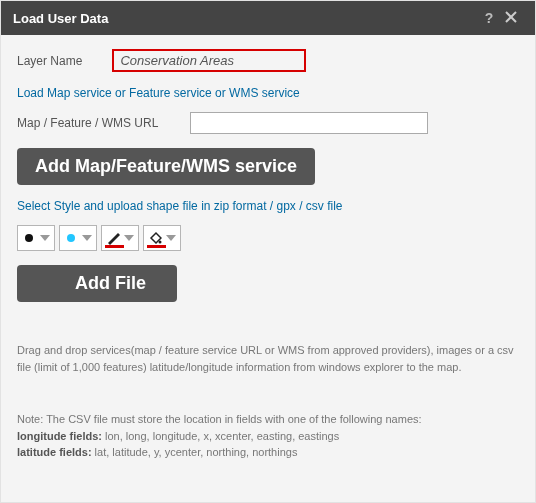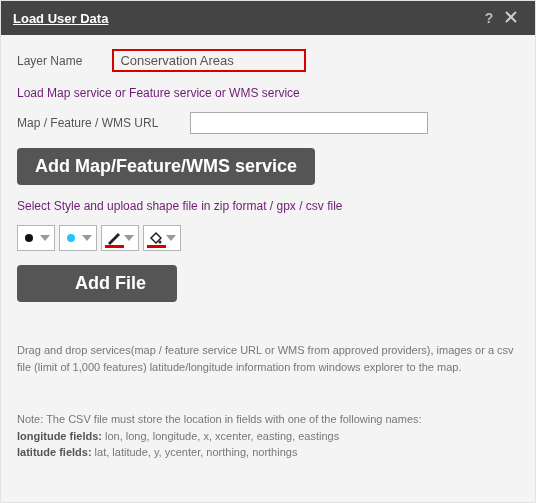--- a/index.html
+++ b/index.html
@@ -2,30 +2,30 @@
 <html><head>
 <meta charset="utf-8">
 <style>
   * { box-sizing: border-box; }
   body { margin: 0; font-family: Arial, Helvetica, sans-serif; background: #fff; }
   .window { width: 536px; height: 503px; background: #f4f4f4; border: 1px solid #e2e2e2; position: relative; }
   .titlebar {
     background: #444; color: #fff; height: 34px; display: flex; align-items: center;
     padding: 0 12px; font-size: 13px; font-weight: bold;
   }
-  .titlebar .title { flex: 1; text-decoration: underline; }
+  .titlebar .title { flex: 1; }
   .titlebar .help { width: 20px; text-align: center; font-size: 14px; cursor: pointer; color: #bbb; }
   .titlebar .close { width: 24px; text-align: center; cursor: pointer; }
   .titlebar .close svg { stroke: #ccc; }
   .content { padding: 14px 16px 10px 16px; color: #555; font-size: 12px; }
   .row { margin-bottom: 14px; display: flex; align-items: center; flex-wrap: wrap; gap: 24px; }
   .layer-name-label { margin-right: 6px; }
   .layer-name-box {
     border: 2px solid #d60000; padding: 2px 70px 2px 6px; font-size: 13px;
-    background: #f4f4f4; min-width: 120px;
+    background: #f4f4f4; min-width: 120px; font-style: italic;
   }
   .url-label { margin-right: 8px; }
   input.url-input {
     flex: 1; max-width: 238px; height: 22px; border: 1px solid #aaa; padding: 2px 4px;
     font-size: 12px; background: #fff;
   }
   .btn {
     background: #555; color: #fff; border: none; border-radius: 4px;
     padding: 8px 18px; font-size: 18px; cursor: pointer; font-weight: bold;
   }
@@ -40,21 +40,21 @@
   .style-cell .tri {
     width: 0; height: 0; border-left: 5px solid transparent; border-right: 5px solid transparent;
     border-top: 6px solid #999; margin-right: 4px;
   }
   .dot-black { width: 8px; height: 8px; border-radius: 50%; background: #111; }
   .dot-cyan { width: 8px; height: 8px; border-radius: 50%; background: #22c6ff; }
   .red-underline { position: absolute; left: 3px; right: 14px; bottom: 2px; height: 3px; background: #d60000; }
   .hint { color: #777; line-height: 1.5; margin-top: 40px; font-size: 11px; }
   .note { color: #777; line-height: 1.5; margin-top: 36px; font-size: 11px; }
   .note b { color: #555; }
-  .section-text { color: #701a75; font-size: 12px; margin-bottom: 12px; }
+  .section-text { color: #0369a1; font-size: 12px; margin-bottom: 12px; }
 </style>
 </head>
 <body>
 
 <div class="window">
   <div class="titlebar">
     <span class="title">Load User Data</span>
     <span class="help">?</span>
     <span class="close">
       <svg width="14" height="14" viewBox="0 0 14 14">

